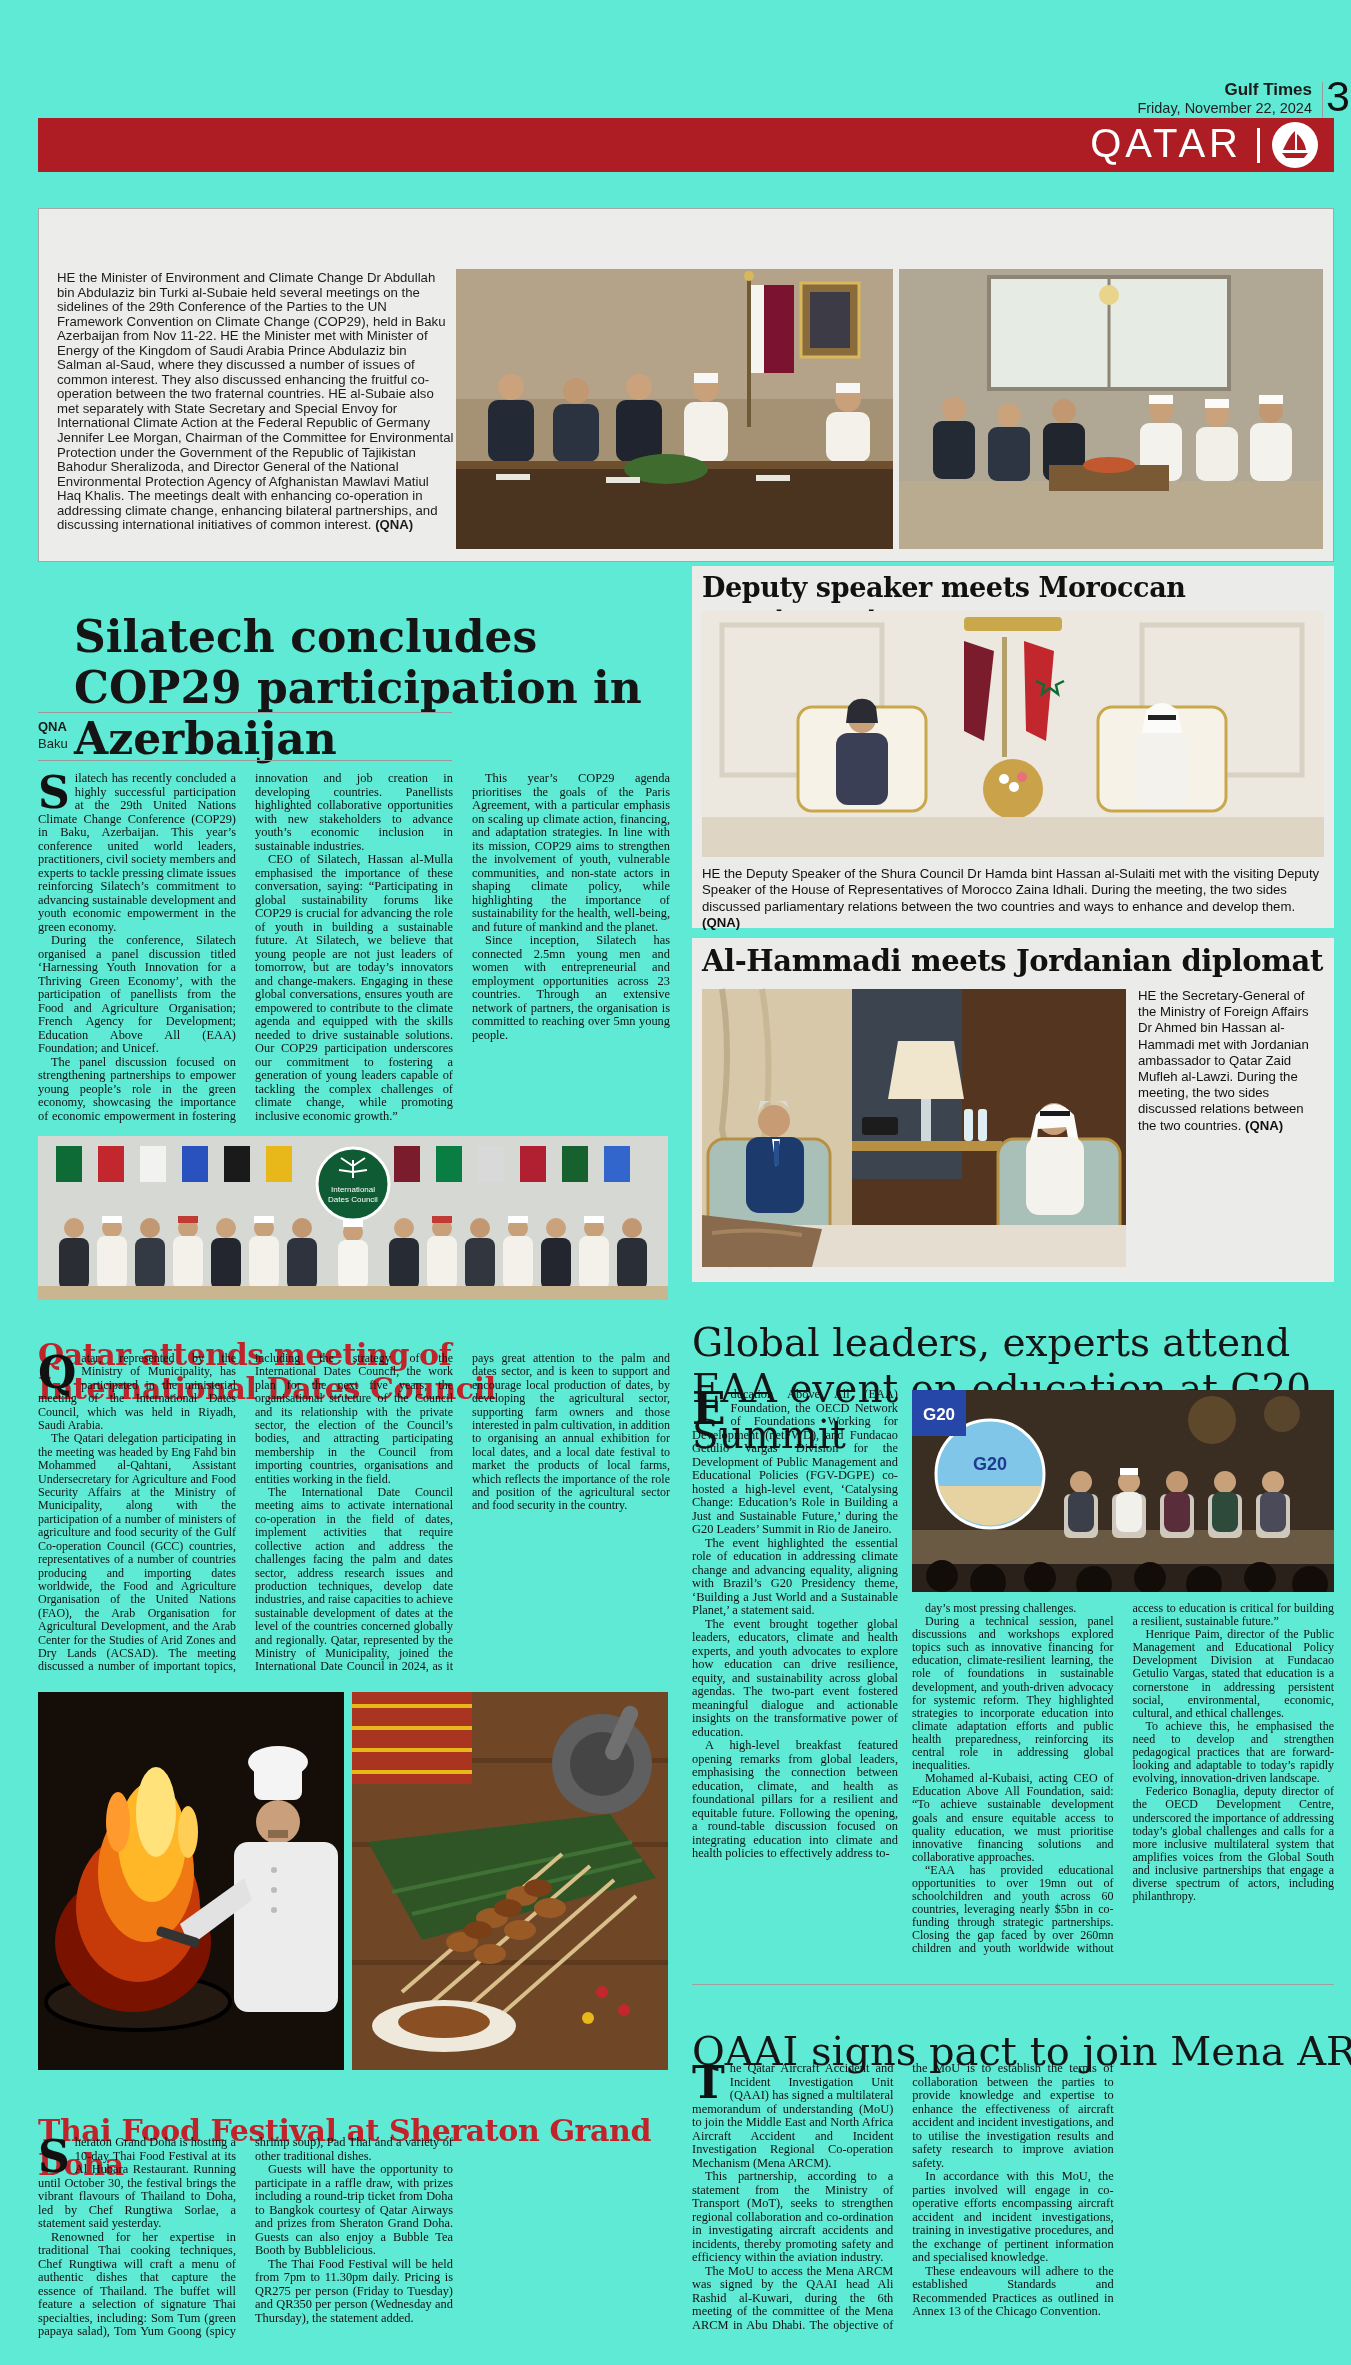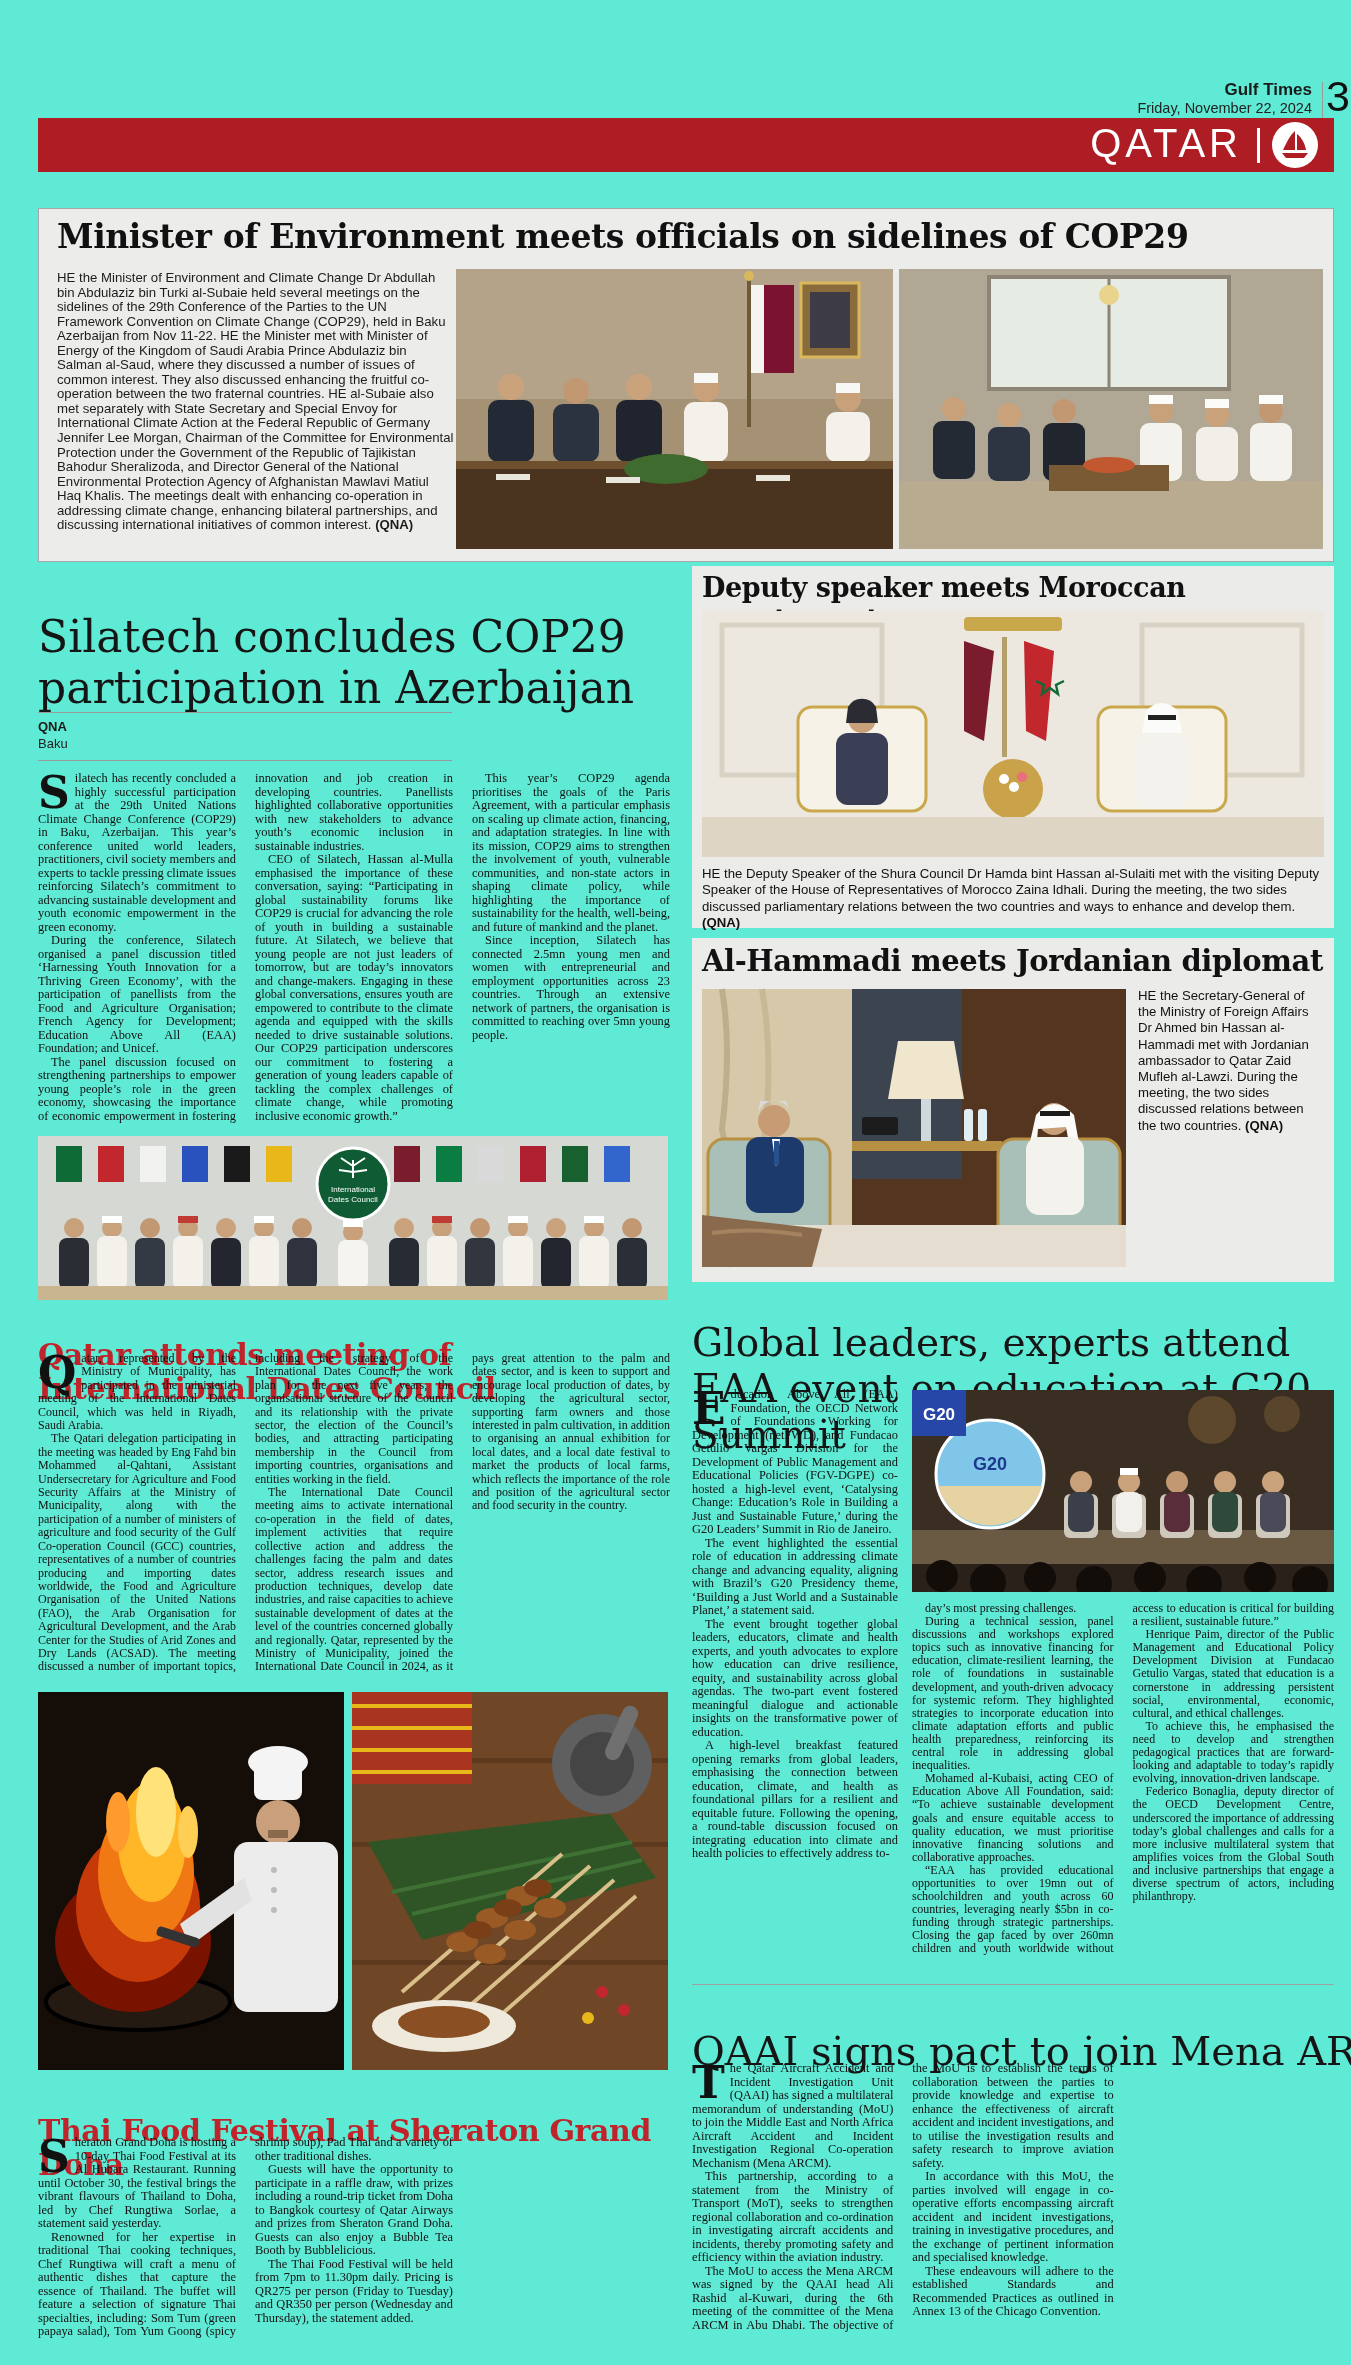--- a/index.html
+++ b/index.html
@@ -87,21 +87,20 @@
     <span class="qcircle">
       <svg width="34" height="34" viewBox="0 0 34 34">
         <path d="M17 3 L17 22 L5 22 C9 14 12 7 17 3 Z" fill="#ad1d23"></path>
         <path d="M19 6 C24 10 27 16 28 22 L19 22 Z" fill="#ad1d23"></path>
         <path d="M4 25 L30 25 L26 30 L8 30 Z" fill="#ad1d23"></path>
       </svg>
     </span>
   </div>
 
   <div class="abs topbox">
-    <h1 class="slab">Minister of Environment meets officials on sidelines of COP29</h1>
     <div class="body"><span>HE the Minister of Environment and Climate Change Dr Abdullah bin Abdulaziz bin Turki al-Subaie held several meetings on the sidelines of the 29th Conference of the Parties to the UN Framework Convention on Climate Change (COP29), held in Baku Azerbaijan from Nov 11-22. HE the Minister met with Minister of Energy of the Kingdom of Saudi Arabia Prince Abdulaziz bin Salman al-Saud, where they discussed a number of issues of common interest. They also discussed enhancing the fruitful co-operation between the two fraternal countries. HE al-Subaie also met separately with State Secretary and Special Envoy for International Climate Action at the Federal Republic of Germany Jennifer Lee Morgan, Chairman of the Committee for Environmental Protection under the Government of the Republic of Tajikistan Bahodur Sheralizoda, and Director General of the National Environmental Protection Agency of Afghanistan Mawlavi Matiul Haq Khalis. The meetings dealt with enhancing co-operation in addressing climate change, enhancing bilateral partnerships, and discussing international initiatives of common interest. </span><b class="capbold">(QNA)</b></div>
 
     <svg class="photo1" viewBox="0 0 437 280">
       <rect width="437" height="280" fill="#a59174"></rect>
       <rect width="437" height="130" fill="#b5a389"></rect>
       <rect x="345" y="14" width="58" height="74" fill="#8a6c3c" stroke="#d9b85c" stroke-width="3"></rect>
       <rect x="354" y="23" width="40" height="56" fill="#3d3b46"></rect>
       <rect x="291" y="8" width="4" height="150" fill="#6e5a36"></rect>
         <circle cx="293" cy="7" r="5" fill="#d9b85c"></circle>
       <rect x="295" y="16" width="13" height="88" fill="#f6f4ef"></rect>
@@ -145,21 +144,21 @@
         <rect x="306" y="130" width="24" height="9" fill="#fbfbf9"></rect>
       <circle cx="372" cy="142" r="12" fill="#c29872"></circle>
         <rect x="351" y="154" width="42" height="58" rx="9" fill="#f4f2ec"></rect>
         <rect x="360" y="126" width="24" height="9" fill="#fbfbf9"></rect>
       <rect y="212" width="424" height="68" fill="#b9ab90"></rect>
       <rect x="150" y="196" width="120" height="26" fill="#7a5a34"></rect>
         <ellipse cx="210" cy="196" rx="26" ry="8" fill="#c1582f"></ellipse>
     </svg>
   </div>
 
-  <h2 class="abs serifhead sil-head" style="font-weight:normal;">Silatech concludes COP29 participation in Azerbaijan</h2>
+  <h2 class="abs serifhead sil-head" style="font-weight:bold;margin-left:36px;">Silatech concludes COP29 participation in Azerbaijan</h2>
   <div class="abs byline-rule" style="top:712px;"></div>
   <div class="abs sil-agency">QNA</div>
   <div class="abs sil-city">Baku</div>
   <div class="abs byline-rule" style="top:760px;"></div>
   <div class="abs bodycols sil-cols">
     <p class="lead"><span class="dc">S</span><span>ilatech has recently concluded a highly successful participation at the 29th United Nations Climate Change Conference (COP29) in Baku, Azerbaijan. This year’s conference united world leaders, practitioners, civil society members and experts to tackle pressing climate issues reinforcing Silatech’s commitment to advancing sustainable development and youth economic empowerment in the green economy.</span></p>
     <div style="display:contents"><p>During the conference, Silatech organised a panel discussion titled ‘Harnessing Youth Innovation for a Thriving Green Economy’, with the participation of panellists from the Food and Agriculture Organisation; French Agency for Development; Education Above All (EAA) Foundation; and Unicef.</p><p>The panel discussion focused on strengthening partnerships to empower young people’s role in the green economy, showcasing the importance of economic empowerment in fostering innovation and job creation in developing countries. Panellists highlighted collaborative opportunities with new stakeholders to advance youth’s economic inclusion in sustainable industries.</p><p>CEO of Silatech, Hassan al-Mulla emphasised the importance of these conversation, saying: “Participating in global sustainability forums like COP29 is crucial for advancing the role of youth in building a sustainable future. At Silatech, we believe that young people are not just leaders of tomorrow, but are today’s innovators and change-makers. Engaging in these global conversations, ensures youth are empowered to contribute to the climate agenda and equipped with the skills needed to drive sustainable solutions. Our COP29 participation underscores our commitment to fostering a generation of young leaders capable of tackling the complex challenges of climate change, while promoting inclusive economic growth.”</p><p>This year’s COP29 agenda prioritises the goals of the Paris Agreement, with a particular emphasis on scaling up climate action, financing, and adaptation strategies. In line with its mission, COP29 aims to strengthen the involvement of youth, vulnerable communities, and non-state actors in shaping climate policy, while highlighting the importance of sustainability for the health, well-being, and future of mankind and the planet.</p><p>Since inception, Silatech has connected 2.5mn young men and women with entrepreneurial and employment opportunities across 23 countries. Through an extensive network of partners, the organisation is committed to reaching over 5mn young people.</p></div>
   </div>
 
   <div class="abs panel dep-panel">

